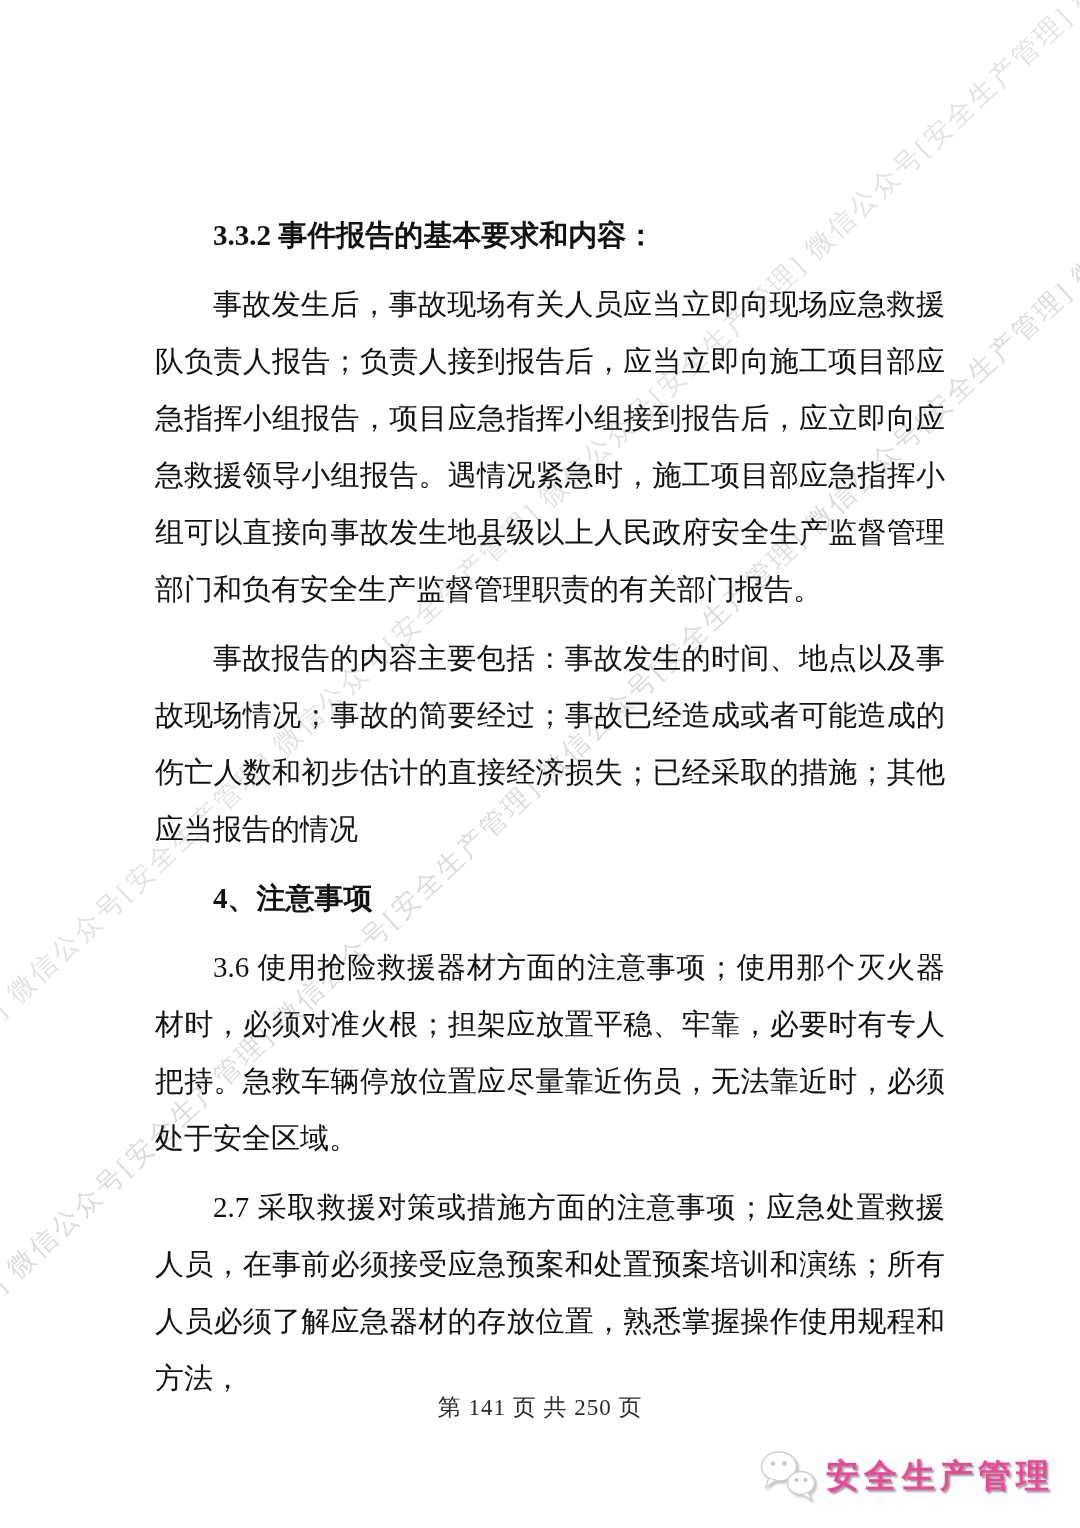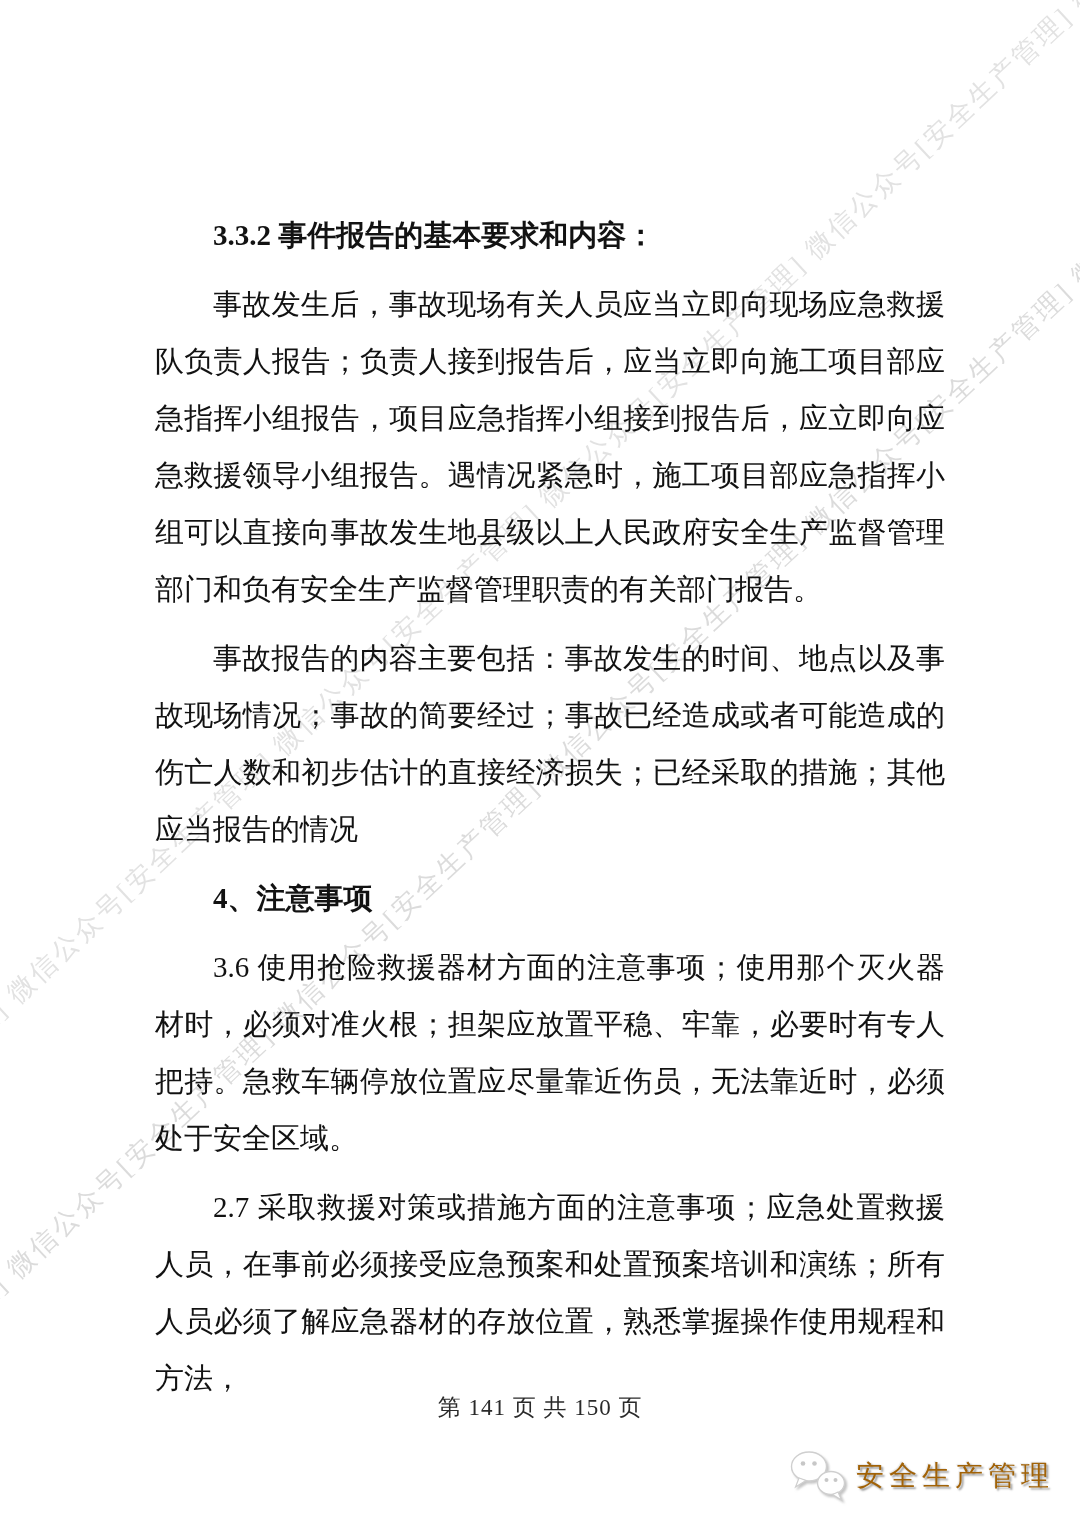--- a/index.html
+++ b/index.html
@@ -61,45 +61,45 @@
     display: flex;
     align-items: center;
     gap: 9px;
   }
   .badge-icon svg {
     display: block;
     filter: drop-shadow(2px 2px 1px rgba(150,150,150,0.55));
   }
   .badge-label {
     font-family: "Liberation Sans", sans-serif;
-    font-weight: normal;
-    font-size: 28px;
+    font-weight: bold;
+    font-size: 33px;
     letter-spacing: 5px;
-    color: #a16207;
+    color: #ec4899;
     text-shadow: 2px 2px 2px #9a9a9a, -1px -1px 1px #e8e8e8;
   }
 </style>
 </head>
 <body>
 
 <div class="page">
 
   <div class="wm wm-a" style="color: rgb(191, 191, 191);">微信公众号[安全生产管理]  微信公众号[安全生产管理]  微信公众号[安全生产管理]  微信公众号[安全生产管理]  微信公众号[安全生产管理]  微信公众号[安全生产管理]  微信公众号[安全生产管理]  微信公众号[安全生产管理]</div>
   <div class="wm wm-b" style="color: rgb(191, 191, 191);">微信公众号[安全生产管理]  微信公众号[安全生产管理]  微信公众号[安全生产管理]  微信公众号[安全生产管理]  微信公众号[安全生产管理]  微信公众号[安全生产管理]  微信公众号[安全生产管理]  微信公众号[安全生产管理]</div>
 
   <div class="content">
     <p class="heading">3.3.2 事件报告的基本要求和内容：</p>
     <p>事故发生后，事故现场有关人员应当立即向现场应急救援队负责人报告；负责人接到报告后，应当立即向施工项目部应急指挥小组报告，项目应急指挥小组接到报告后，应立即向应急救援领导小组报告。遇情况紧急时，施工项目部应急指挥小组可以直接向事故发生地县级以上人民政府安全生产监督管理部门和负有安全生产监督管理职责的有关部门报告。</p>
     <p>事故报告的内容主要包括：事故发生的时间、地点以及事故现场情况；事故的简要经过；事故已经造成或者可能造成的伤亡人数和初步估计的直接经济损失；已经采取的措施；其他应当报告的情况</p>
     <p class="heading">4、注意事项</p>
     <p>3.6 使用抢险救援器材方面的注意事项；使用那个灭火器材时，必须对准火根；担架应放置平稳、牢靠，必要时有专人把持。急救车辆停放位置应尽量靠近伤员，无法靠近时，必须处于安全区域。</p>
     <p>2.7 采取救援对策或措施方面的注意事项；应急处置救援人员，在事前必须接受应急预案和处置预案培训和演练；所有人员必须了解应急器材的存放位置，熟悉掌握操作使用规程和方法，</p>
   </div>
 
-  <div class="footer">第 141 页 共 150 页</div>
+  <div class="footer">第 141 页 共 250 页</div>
 
   <div class="badge">
     <span class="badge-icon">
       <svg width="58" height="52" viewBox="0 0 58 52" xmlns="http://www.w3.org/2000/svg">
         <g fill="#ffffff" stroke="#cfcfcf" stroke-width="1.4">
           <ellipse cx="20" cy="16.5" rx="17.5" ry="14.5"></ellipse>
           <path d="M10 28 L6.5 37 L17 30.5 Z" stroke-width="1.2"></path>
           <ellipse cx="42" cy="33" rx="13.5" ry="11.5"></ellipse>
           <path d="M49 42 L52.5 50 L43.5 44.5 Z" stroke-width="1.2"></path>
         </g>

